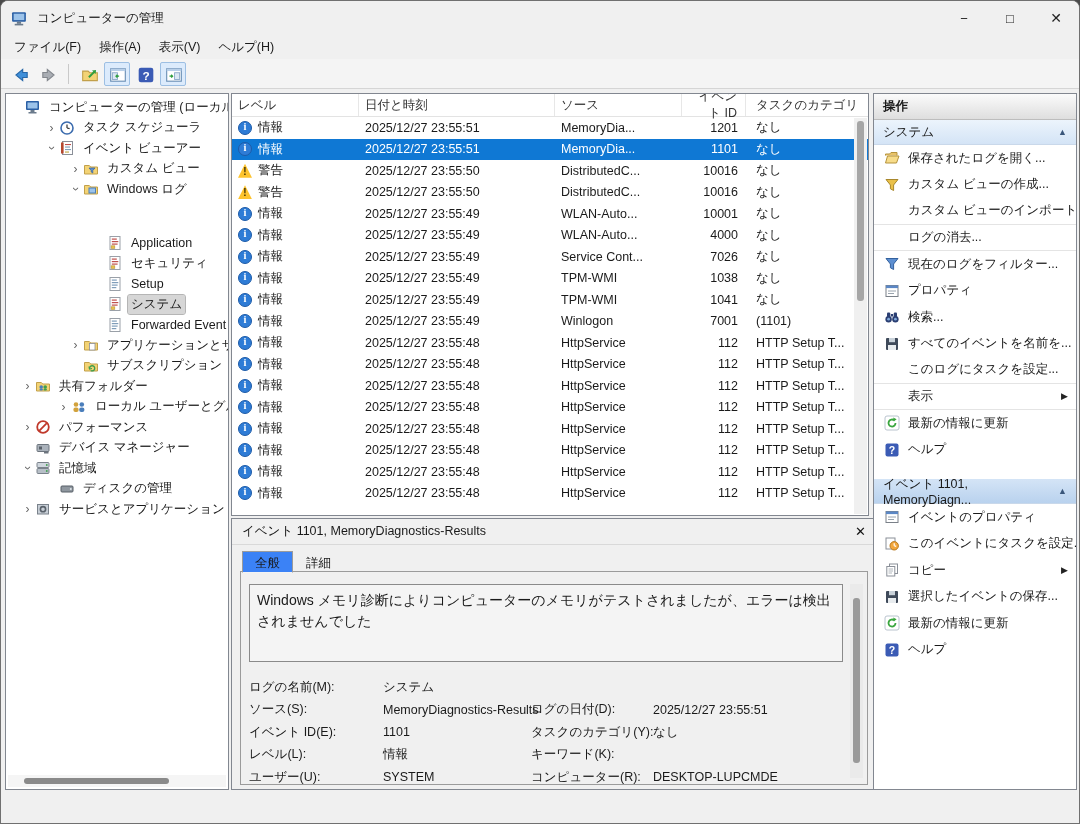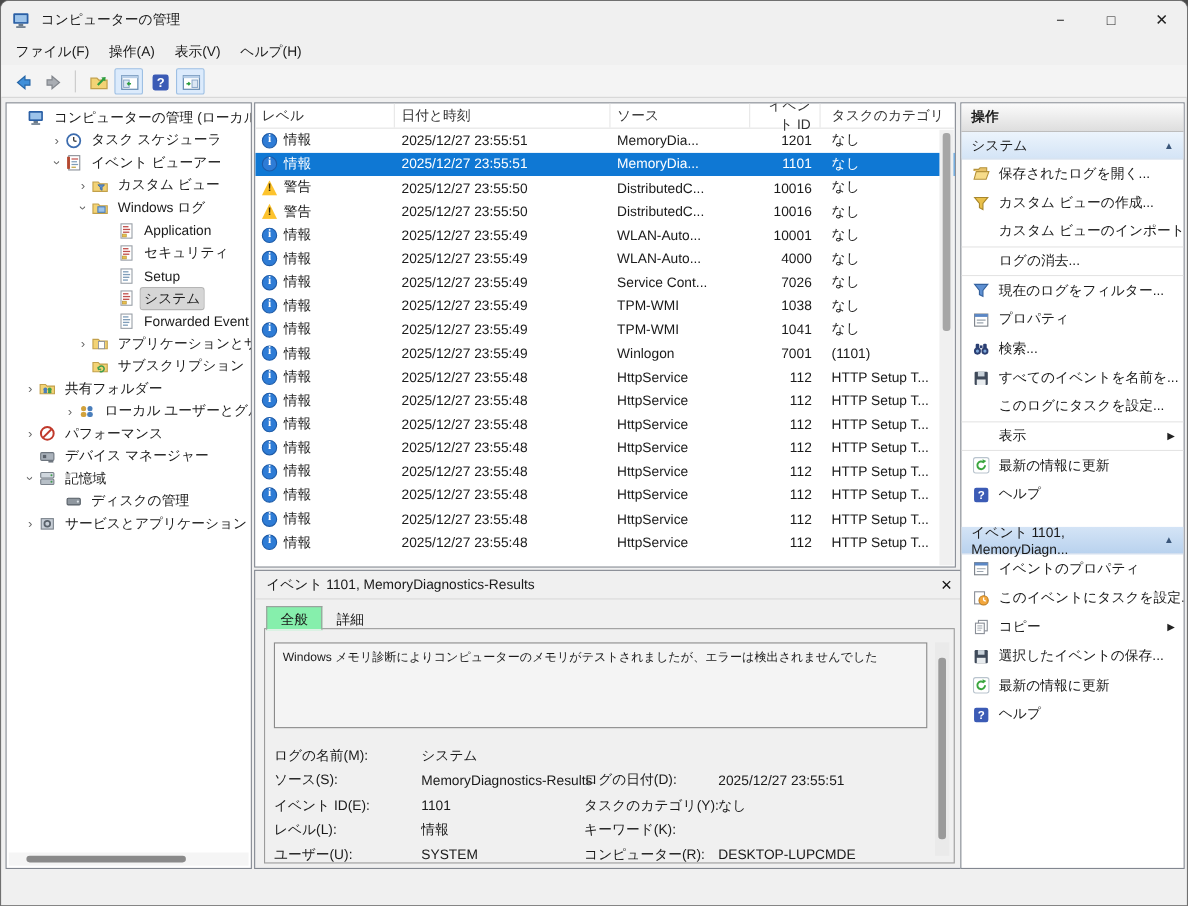--- a/index.html
+++ b/index.html
@@ -62,23 +62,23 @@
   .vscroll { position:absolute; right:1px; top:24px; bottom:1px; width:13px; background:#f0f0f0; }
   .vscroll .thumb { position:absolute; left:3px; width:7px; border-radius:3px; background:#a6a6a6; }
   .list-thumb { top:3px; height:180px; }
 
   
   .detail-pane { position:absolute; left:0; top:425px; width:646px; height:272px; background:#f0f0f0; border:1px solid #828790; overflow:hidden; }
   .d-header { height:26px; display:flex; align-items:center; padding:0 10px; font-size:12.5px; color:#1a1a1a; border-bottom:1px solid #d9d9d9; }
   .d-close { margin-left:auto; font-size:13px; font-weight:bold; color:#111; }
   .d-tabs { display:flex; margin:6px 0 0 10px; height:22px; position:relative; z-index:2; }
   .d-tab { font-size:12.5px; color:#1a1a1a; padding:3px 12px 2px; border:1px solid transparent; }
-  .d-tab.active { background:#86efac; border:1px solid #9b9b9b; border-bottom:1px solid #f3f3f3; }
+  .d-tab.active { background:#3b82f6; border:1px solid #9b9b9b; border-bottom:1px solid #f3f3f3; }
   .d-page { position:absolute; left:8px; right:8px; top:53px; bottom:4px; border:1px solid #9b9b9b; background:#f0f0f0; margin-top:-1px; }
-  .d-msgbox { position:absolute; left:8px; top:12px; right:24px; height:78px; border:1px solid #8a8a8a; background:#f4f4f4; padding:5px 7px; font-size:11px; color:#1a1a1a; line-height:1.5; }
+  .d-msgbox { position:absolute; left:8px; top:12px; right:24px; height:78px; border:1px solid #8a8a8a; background:#f4f4f4; padding:5px 7px; font-size:14px; color:#1a1a1a; line-height:1.5; }
   .d-fields { position:absolute; left:8px; right:24px; top:104px; bottom:0; overflow:hidden; }
   .f-row { display:grid; grid-template-columns:134px 148px 122px 1fr; height:22.5px; align-items:center; font-size:12.5px; color:#1a1a1a; white-space:nowrap; }
   .d-vscroll { position:absolute; right:4px; top:12px; bottom:6px; width:13px; background:#eaeaea; }
   .d-vscroll .thumb { position:absolute; left:3px; width:7px; border-radius:3px; background:#9a9a9a; top:14px; height:165px; }
 
   
   .ap-title { height:26px; display:flex; align-items:center; padding:0 9px; font-size:12.5px; font-weight:bold; color:#1a1a1a; background:linear-gradient(#fbfbfb,#dedede); border-bottom:1px solid #bdbdbd; }
   .ap-section-header { height:25px; display:flex; align-items:center; padding:0 9px; font-size:12.5px; color:#1a1a1a; border-bottom:1px solid #c9d8ea; }
   .ap-section-header.s1 { background:linear-gradient(#ecf4fc,#d4e4f6); }
   .ap-section-header.s2 { background:linear-gradient(#d4e4f6,#b9d2ee);margin-top:16px; }
@@ -374,21 +374,21 @@
         </div>
 
         <div class="tree-item" style="padding-left: 62px;">
           <span class="chev open"></span>
           <svg class="ti-icon">
             <use href="#ic-folder-win"></use>
           </svg>
           <span class="tlabel">Windows ログ</span>
         </div>
 
-        <div class="tree-item" style="padding-left: 86px;">
+        <div class="tree-item" style="padding-left: 86px; margin-top: 33px;">
           <span class="chev"></span>
           <svg class="ti-icon">
             <use href="#ic-page-red"></use>
           </svg>
           <span class="tlabel">Application</span>
         </div>
 
         <div class="tree-item" style="padding-left: 86px;">
           <span class="chev"></span>
           <svg class="ti-icon">

